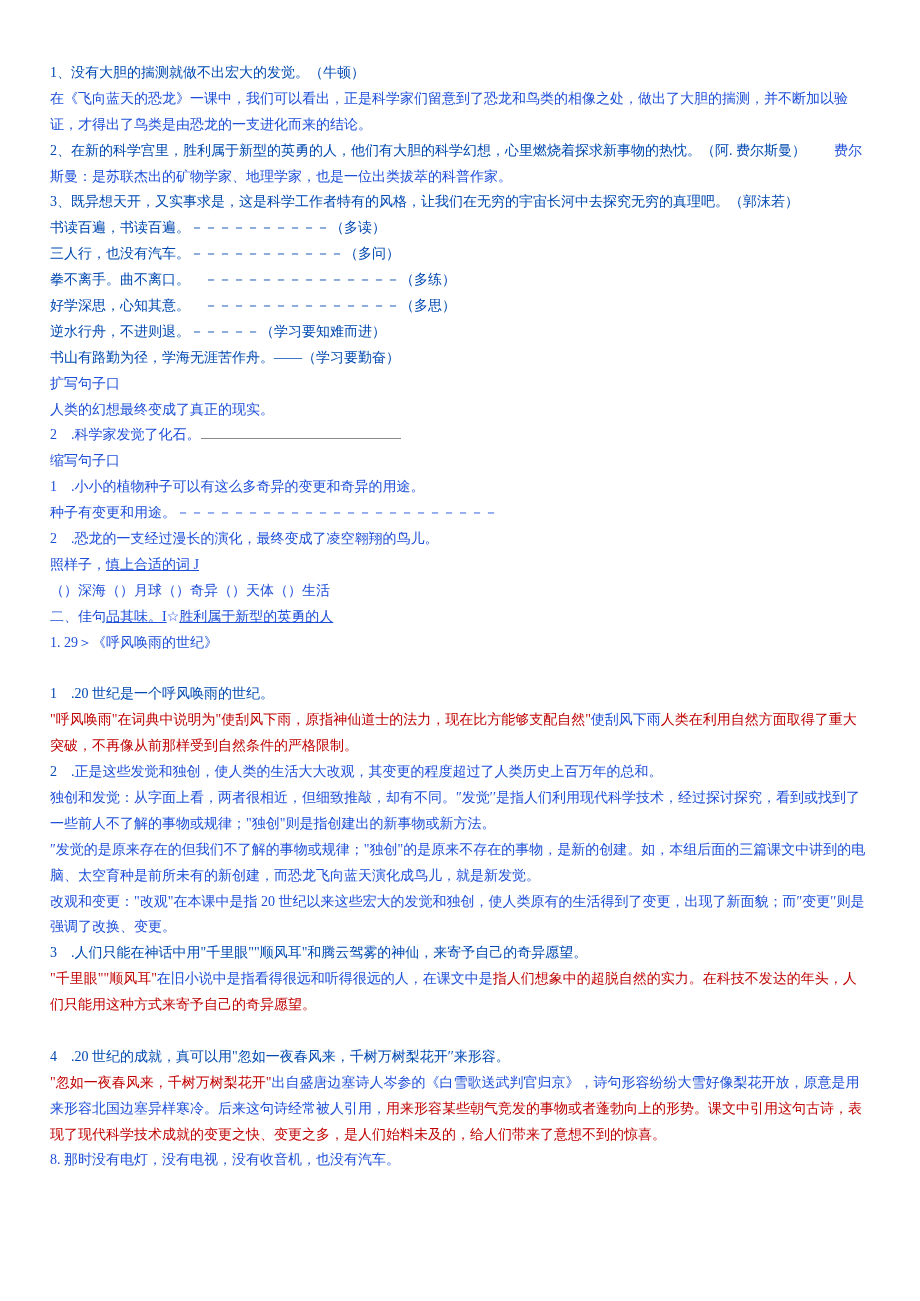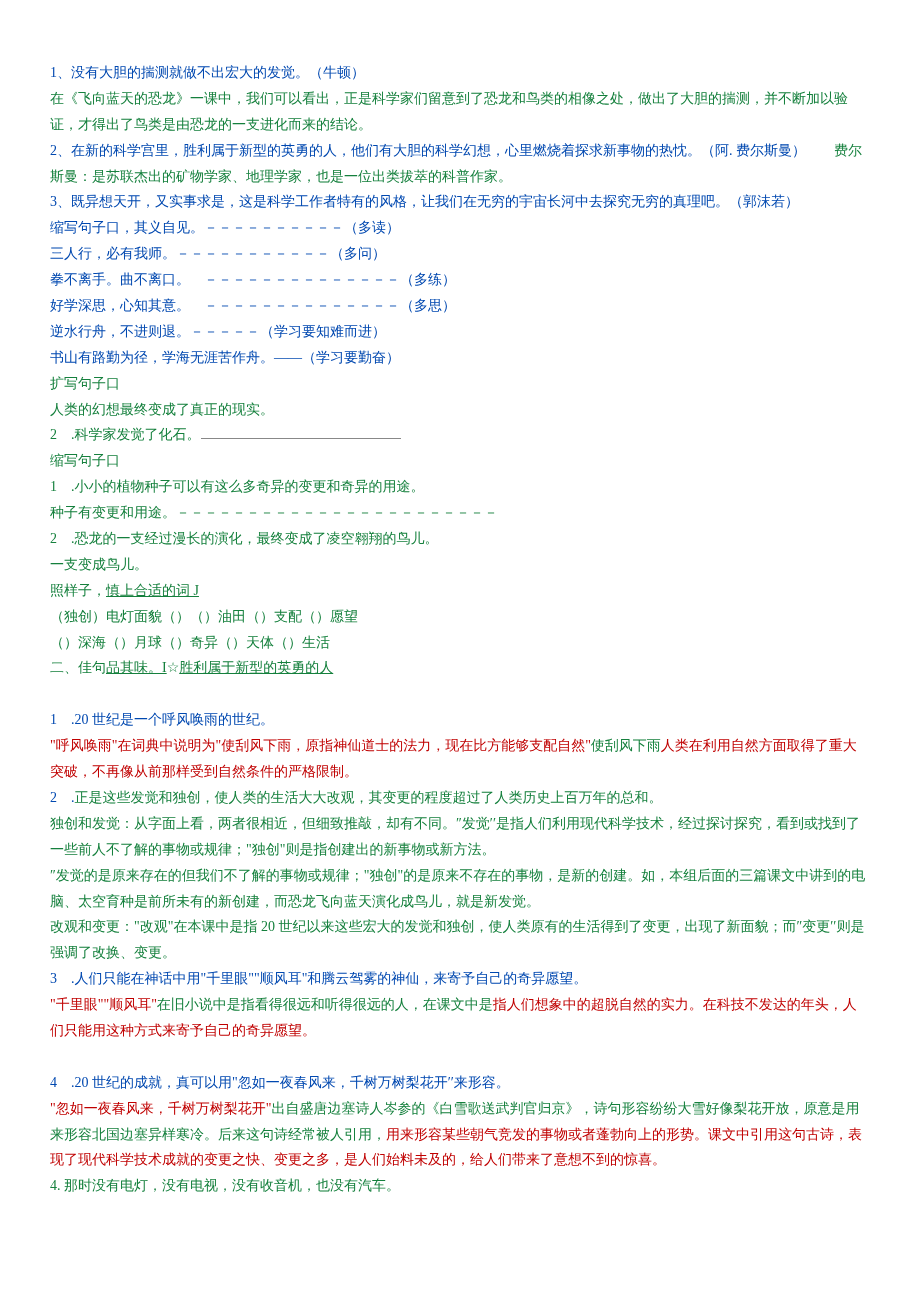--- a/index.html
+++ b/index.html
@@ -7,63 +7,62 @@
     font-size: 14px;
     line-height: 1.85;
     color: #000;
     background: #fff;
     margin: 0;
     padding: 60px 50px 40px 50px;
     width: 820px;
   }
   .blue { color: #0048b0; }
   .red { color: #c00000; }
-  .black { color: #15803d; }
+  .black { color: #1d4ed8; }
   p { margin: 0; }
   .u { text-decoration: underline; }
   .dashline {
     border-bottom: 1px solid #888;
     display: inline-block;
     width: 200px;
     height: 0.9em;
     vertical-align: baseline;
   }
 </style>
 </head>
 <body>
 
 <div id="doc">
     <p class="blue">1、没有大胆的揣测就做不出宏大的发觉。（牛顿）</p>
     <p class="black">在《飞向蓝天的恐龙》一课中，我们可以看出，正是科学家们留意到了恐龙和鸟类的相像之处，做出了大胆的揣测，并不断加以验证，才得出了鸟类是由恐龙的一支进化而来的结论。</p>
     <p><span class="blue">2、在新的科学宫里，胜利属于新型的英勇的人，他们有大胆的科学幻想，心里燃烧着探求新事物的热忱。（阿. 费尔斯曼）</span><span class="black">　　费尔斯曼：是苏联杰出的矿物学家、地理学家，也是一位出类拔萃的科普作家。</span></p>
     <p class="blue">3、既异想天开，又实事求是，这是科学工作者特有的风格，让我们在无穷的宇宙长河中去探究无穷的真理吧。（郭沫若）</p>
-    <p class="blue">缩写句子口，其义自见。－－－－－－－－－－（多读）</p>
-    <p class="blue">三人行，必有我师。－－－－－－－－－－－（多问）</p>
+    <p class="blue">书读百遍，书读百遍。－－－－－－－－－－（多读）</p>
+    <p class="blue">三人行，也没有汽车。－－－－－－－－－－－（多问）</p>
     <p class="blue">拳不离手。曲不离口。　－－－－－－－－－－－－－－（多练）</p>
     <p class="blue">好学深思，心知其意。　－－－－－－－－－－－－－－（多思）</p>
     <p class="blue">逆水行舟，不进则退。－－－－－（学习要知难而进）</p>
     <p class="blue">书山有路勤为径，学海无涯苦作舟。——（学习要勤奋）</p>
     <p class="black">扩写句子口</p>
     <p class="black">人类的幻想最终变成了真正的现实。</p>
     <p><span class="black">2　.科学家发觉了化石。</span><span class="dashline"></span></p>
     <p class="black">缩写句子口</p>
     <p class="black">1　.小小的植物种子可以有这么多奇异的变更和奇异的用途。</p>
     <p class="black">种子有变更和用途。－－－－－－－－－－－－－－－－－－－－－－－</p>
     <p class="black">2　.恐龙的一支经过漫长的演化，最终变成了凌空翱翔的鸟儿。</p>
-    <p class="black">一支变成鸟儿。</p>
     <p><span class="black">照样子，</span><span class="black u">慎上合适的词 J</span></p>
-    <p class="black">（独创）电灯面貌（）（）油田（）支配（）愿望</p>
     <p class="black">（）深海（）月球（）奇异（）天体（）生活</p>
     <p><span class="black">二、佳句</span><span class="black u">品其味。I</span><span class="black">☆</span><span class="black u">胜利属于新型的英勇的人</span></p>
+    <p class="black">1. 29＞《呼风唤雨的世纪》</p>
     <p class="black">&nbsp;</p>
     <p class="blue">1　.20 世纪是一个呼风唤雨的世纪。</p>
     <p><span class="red">"呼风唤雨"在词典中说明为"使刮风下雨，原指神仙道士的法力，现在比方能够支配自然"</span><span class="black">使刮风下雨</span><span class="red">人类在利用自然方面取得了重大突破，不再像从前那样受到自然条件的严格限制。</span></p>
     <p><span class="blue">2　.</span><span class="black">正是这些发觉和独创，使人类的生活大大改观，其变更的程度超过了人类历史上百万年的总和。</span></p>
     <p class="black">独创和发觉：从字面上看，两者很相近，但细致推敲，却有不同。″发觉′′是指人们利用现代科学技术，经过探讨探究，看到或找到了一些前人不了解的事物或规律；"独创"则是指创建出的新事物或新方法。</p>
     <p class="black">″发觉的是原来存在的但我们不了解的事物或规律；"独创"的是原来不存在的事物，是新的创建。如，本组后面的三篇课文中讲到的电脑、太空育种是前所未有的新创建，而恐龙飞向蓝天演化成鸟儿，就是新发觉。</p>
     <p class="black">改观和变更："改观"在本课中是指 20 世纪以来这些宏大的发觉和独创，使人类原有的生活得到了变更，出现了新面貌；而″变更′′则是强调了改换、变更。</p>
     <p class="blue">3　.人们只能在神话中用"千里眼""顺风耳"和腾云驾雾的神仙，来寄予自己的奇异愿望。</p>
     <p><span class="red">"千里眼""顺风耳"</span><span class="black">在旧小说中是指看得很远和听得很远的人，在课文中是</span><span class="red">指人们想象中的超脱自然的实力。在科技不发达的年头，人们只能用这种方式来寄予自己的奇异愿望。</span></p>
     <p class="black">&nbsp;</p>
     <p class="blue">4　.20 世纪的成就，真可以用"忽如一夜春风来，千树万树梨花开′′来形容。</p>
     <p><span class="red">"忽如一夜春风来，千树万树梨花开"</span><span class="black">出自盛唐边塞诗人岑参的《白雪歌送武判官归京》，诗句形容纷纷大雪好像梨花开放，原意是用来形容北国边塞异样寒冷。后来这句诗经常被人引用，</span><span class="red">用来形容某些朝气竞发的事物或者蓬勃向上的形势。课文中引用这句古诗，表现了现代科学技术成就的变更之快、变更之多，是人们始料未及的，给人们带来了意想不到的惊喜。</span></p>
-    <p class="black">4. 那时没有电灯，没有电视，没有收音机，也没有汽车。</p>
+    <p class="black">8. 那时没有电灯，没有电视，没有收音机，也没有汽车。</p>
   </div>
 
 </body></html>

